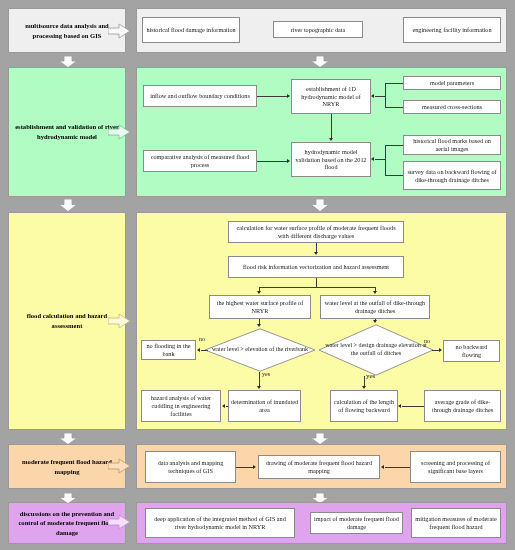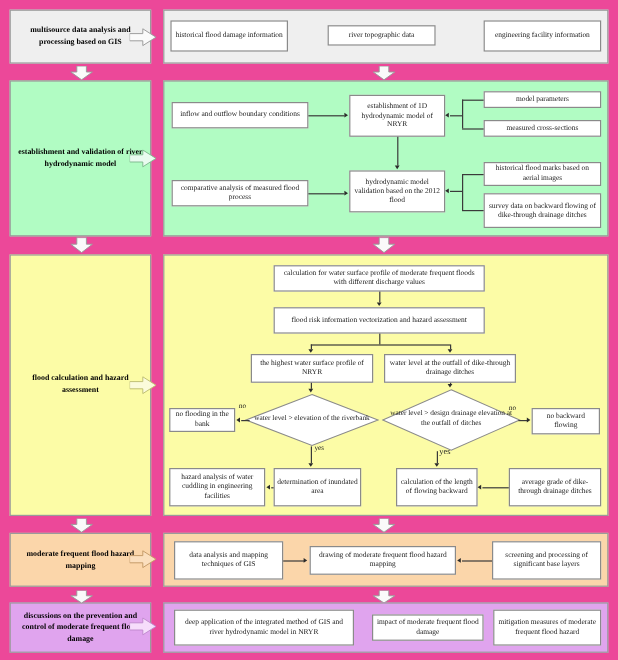--- a/index.html
+++ b/index.html
@@ -1,17 +1,17 @@
 <!DOCTYPE html>
 <html><head>
 <meta charset="utf-8">
 <style>
   html,body{margin:0;padding:0;background:#ffffff;}
   body{font-family:"Liberation Serif","DejaVu Serif",serif;}
-  #canvas{position:relative;width:515px;height:550px;background:#ec4899;overflow:hidden;}
+  #canvas{position:relative;width:515px;height:550px;background:#a3a3a3;overflow:hidden;}
 
   
   .box{position:absolute;box-sizing:border-box;border:1px solid #8a8a8a;background:#fff;
        display:flex;align-items:center;justify-content:center;text-align:center;
        font-size:6.2px;line-height:1.28;color:#1a1a1a;padding:1px 2px;}
   .stage{position:absolute;box-sizing:border-box;border:1px solid #9a9a9a;
          display:flex;align-items:center;justify-content:center;text-align:center;
          font-weight:bold;font-size:6.6px;line-height:1.45;color:#000;padding:2px 3px;}
   .panel{position:absolute;box-sizing:border-box;border:1px solid #9a9a9a;}
 

